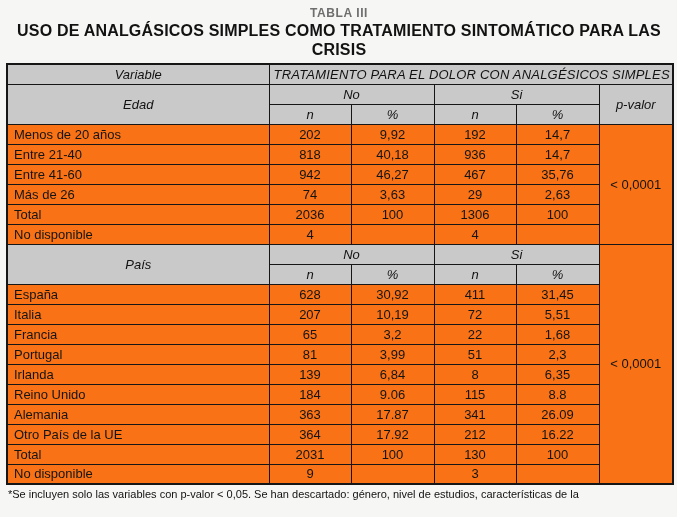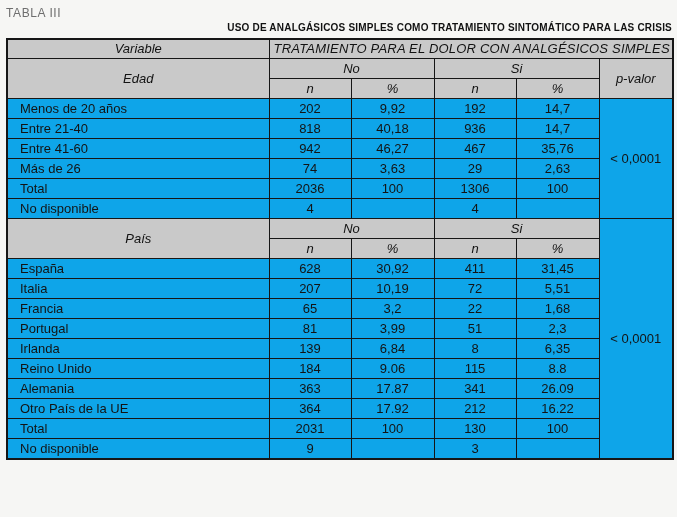--- a/index.html
+++ b/index.html
@@ -5,60 +5,60 @@
   * { margin: 0; padding: 0; box-sizing: border-box; }
   html, body {
     width: 677px; height: 517px;
     overflow: hidden;
     background: var(--page-bg, #f6f6f4);
     font-family: "Liberation Sans", sans-serif;
     color: #141414;
   }
   .page { padding: 6px 5px 0 6px; }
   .title {
-    text-align: left;
-    font-weight: normal;
+    text-align: center;
+    font-weight: bold;
     font-size: 12px;
     letter-spacing: 0.6px;
     color: var(--title-color, #6e6e6e);
   }
   .subtitle {
-    text-align: right;
+    text-align: center;
     font-weight: bold;
-    font-size: 10px;
+    font-size: 16px;
     line-height: 1.16;
     margin-top: 2px;
     color: #121212;
     letter-spacing: 0.2px;
   }
   table.main {
     border-collapse: collapse;
     table-layout: fixed;
     width: 666px;
     margin-top: 4px;
     border: 2px solid var(--border-color, #151515);
-    background: #0ea5e9;
+    background: #f97316;
   }
   td, th {
     border: 1px solid var(--border-color, #151515);
     height: 20px;
     font-size: 13px;
     padding: 0 4px;
     overflow: hidden;
     white-space: nowrap;
   }
   th {
     background: var(--header-bg, #c9c9c9);
     font-style: italic;
     font-weight: normal;
     text-align: center;
     color: #121212;
   }
   th.caps { letter-spacing: 0.2px; margin-left: 36px; }
-  td.lbl { text-align: left; padding-left: 12px; }
+  td.lbl { text-align: left; padding-left: 6px; }
   td.num { text-align: center; }
   .footnote {
     margin-top: 3px;
     font-size: 11px;
     line-height: 1.22;
     padding-left: 2px;
     color: #121212;
   }
 </style>
 </head>
@@ -224,15 +224,16 @@
         <td class="lbl">No disponible</td>
         <td class="num">9</td>
         <td class="num"></td>
         <td class="num">3</td>
         <td class="num"></td>
       </tr>
     </tbody>
   </table>
 
   <div class="footnote">
+    <div>*Se incluyen solo las variables con p-valor &lt; 0,05. Se han descartado: género, nivel de estudios, características de la</div>
   </div>
 
 </div>
 
 </body></html>

